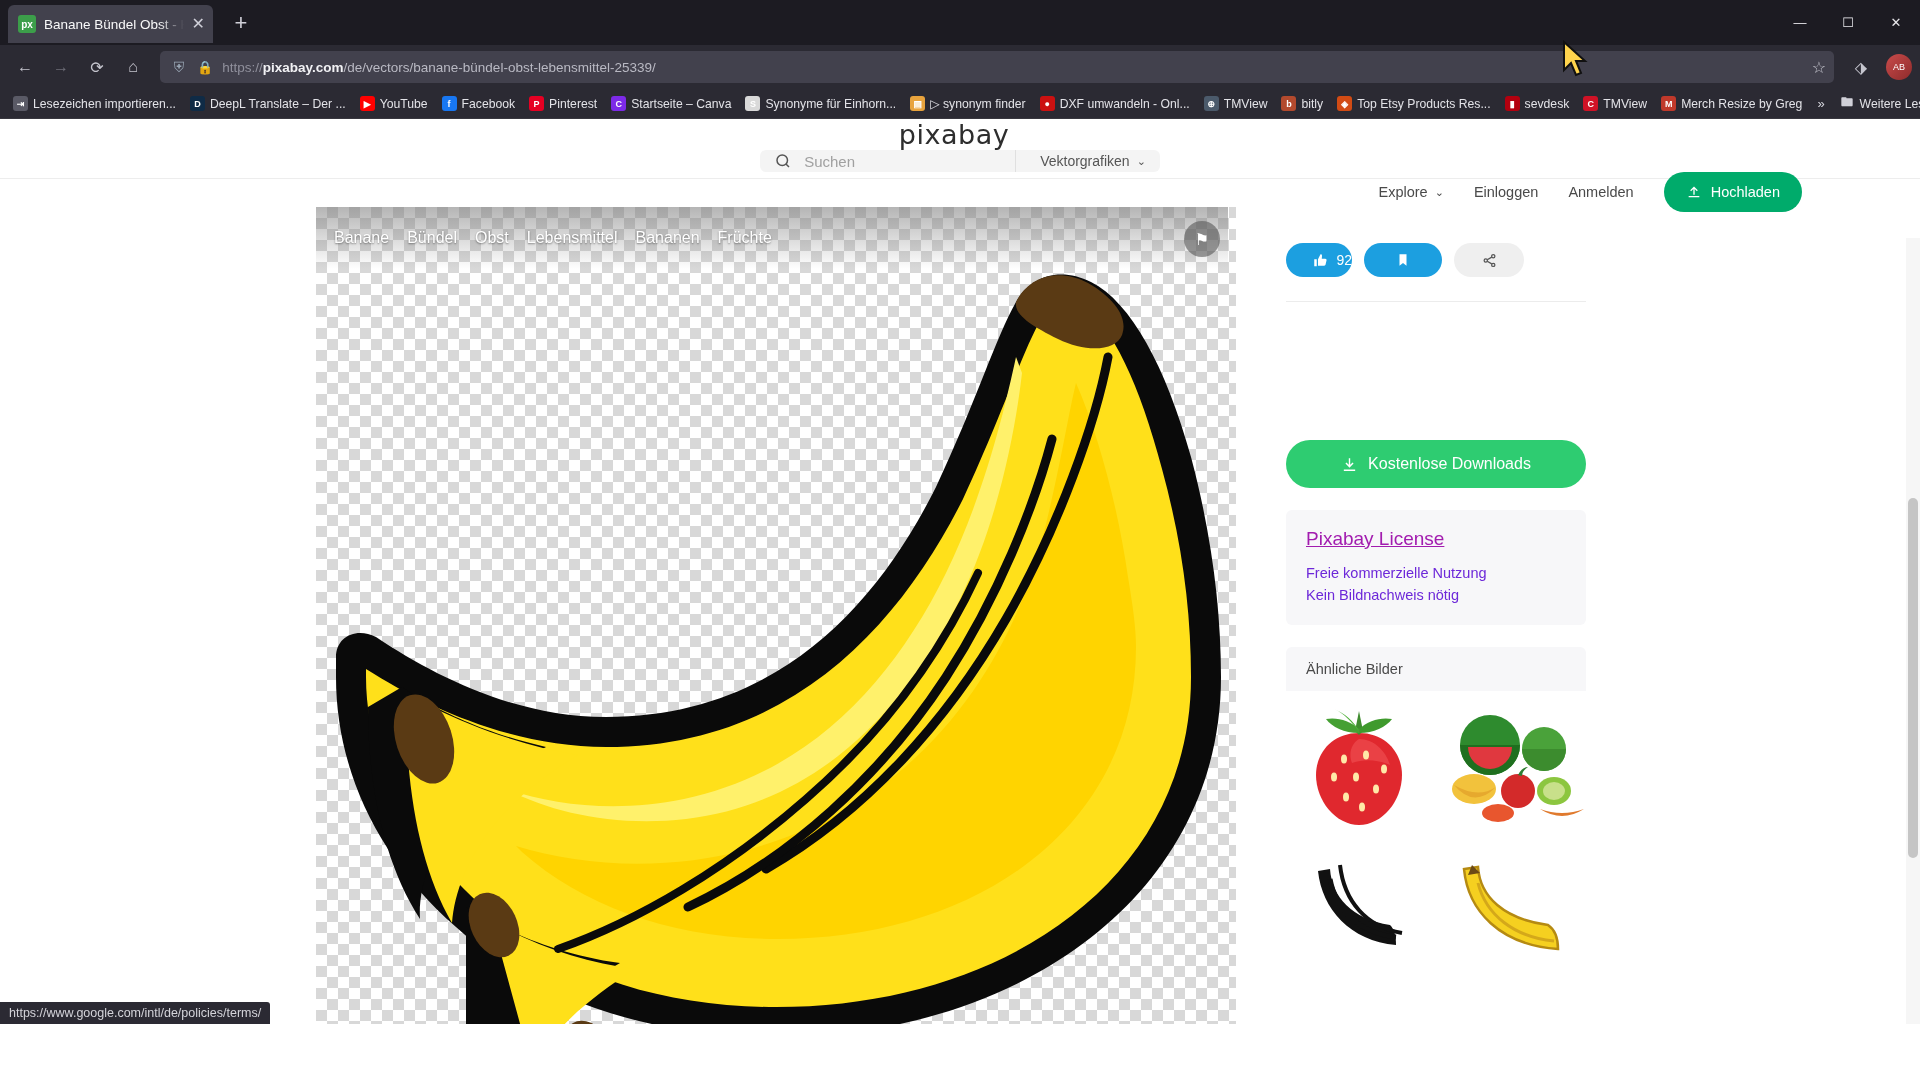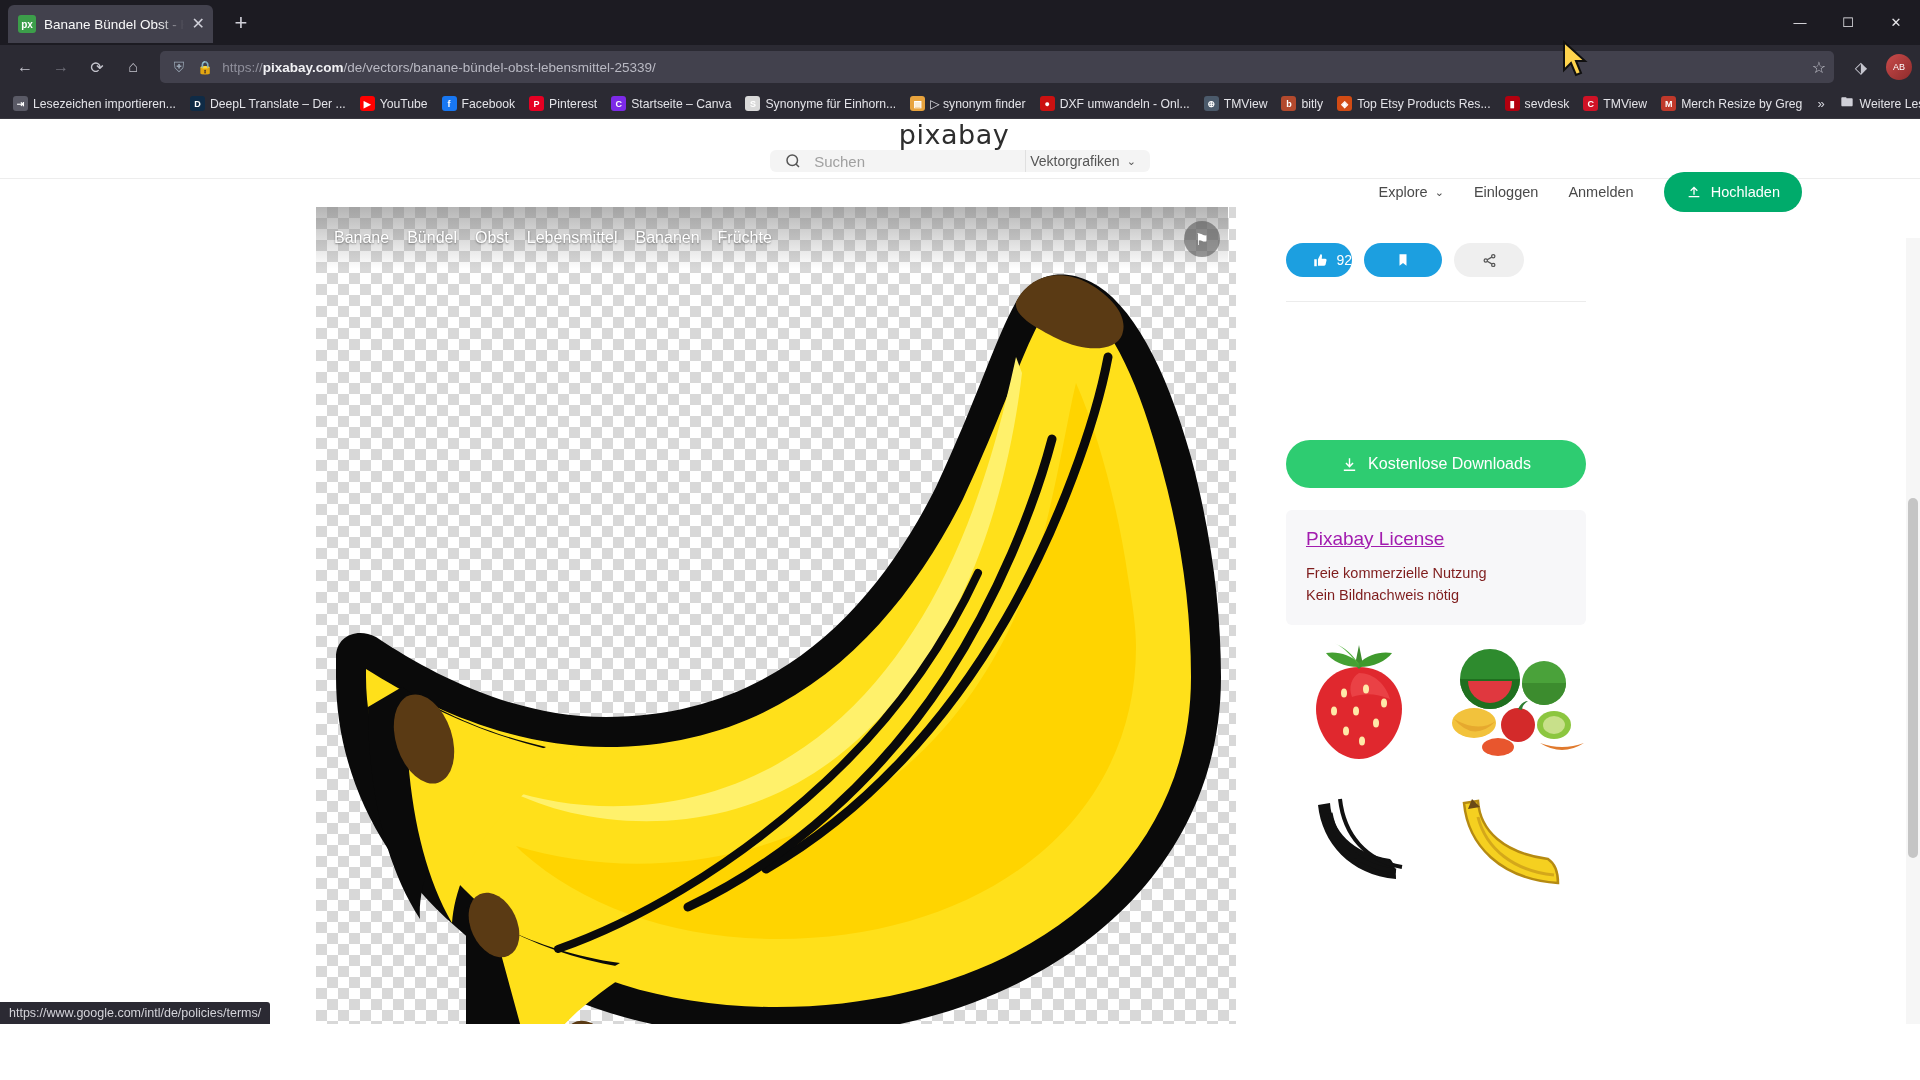--- a/index.html
+++ b/index.html
@@ -108,21 +108,21 @@
     flex: 1; max-width: 510px; height: 40px; background: #f4f4f4;
     border-radius: 6px; display: flex; align-items: center; padding: 0 14px; gap: 12px;
   }
   .search-input {
     flex: 1; border: none; background: transparent; outline: none;
     font-size: 15px; color: #333; font-family: "Liberation Sans", sans-serif;
   }
   .search-input::placeholder { color: #a0a0a0; }
   .search-type {
     display: flex; align-items: center; gap: 7px; font-size: 14px;
-    color: #555; padding-left: 4px; border-left: 1px solid #e0e0e0; height: 22px;
+    color: #555; padding-left: 24px; border-left: 1px solid #e0e0e0; height: 22px;
   }
   .hdr-right { margin-left: auto; display: flex; align-items: center; gap: 30px; }
   .hdr-link { font-size: 14.5px; color: #4a4a4a; display:flex; align-items:center; gap:7px; }
   .upload-btn {
     background: #00ab6b; color: #fff; border: none; border-radius: 22px;
     height: 40px; padding: 0 22px; font-size: 14.5px;
     display: flex; align-items: center; gap: 9px; margin-right: 88px;
     font-family: "Liberation Sans", sans-serif;
   }
 
@@ -182,21 +182,21 @@
   .divider { border-top: 1px solid #ececec; margin-top: 24px; }
 
   .dl-btn {
     margin-top: 138px; width: 300px; height: 48px; background: #2ecc71;
     border: none; border-radius: 24px; color: #fff; font-size: 16px;
     display:flex; align-items:center; justify-content:center; gap: 10px;
     font-family: "Liberation Sans", sans-serif;
   }
   .panel { margin-top: 22px; background: #f7f7f9; border-radius: 6px; padding: 18px 20px; }
   .panel-title { font-size: 19px; color: #a21caf; text-decoration: underline; margin-bottom: 12px; }
-  .panel-line { font-size: 14.5px; color: #7f1d1d; line-height: 1.55; }
+  .panel-line { font-size: 14.5px; color: #6d28d9; line-height: 1.55; }
   .panel-simple { margin-top: 22px; background: #f7f7f9; border-radius: 6px; padding: 20px; font-size: 14.5px; color:#4a4a4a;}
   .similar-head { margin-top: 22px; background:#f7f7f9; border-radius: 6px 6px 0 0; padding: 14px 20px; font-size: 14.5px; color:#4a4a4a; }
   .similar-grid { display: grid; grid-template-columns: 1fr 1fr; gap: 10px; margin-top: 10px; }
   .similar-cell { height: 130px; display:flex; align-items:center; justify-content:center; background: #fff; overflow:hidden; }
 
   
   .statusbar {
     position: absolute; left: 0; bottom: 0; background: #2b2a33; color: #d4d4da;
     font-size: 12.5px; padding: 4px 9px; border-top-right-radius: 3px; z-index: 50;
   }
@@ -417,20 +417,21 @@
           <span>Kostenlose Downloads</span>
         </button>
 
         <div class="panel">
           <div class="panel-title">Pixabay License</div>
           <div class="panel-line">Freie kommerzielle Nutzung</div>
           <div class="panel-line">Kein Bildnachweis nötig</div>
         </div>
 
 
+        <div class="similar-head">Ähnliche Bilder</div>
         <div class="similar-grid">
           <div class="similar-cell">
             <svg width="110" height="125" viewBox="0 0 110 125">
               <path d="M55 30 C82 30 98 50 98 72 C98 98 78 122 55 122 C32 122 12 98 12 72 C12 50 28 30 55 30 Z" fill="#e0282e"></path>
               <path d="M55 36 C70 36 82 48 86 62 C72 56 60 56 48 60 C44 50 48 40 55 36 Z" fill="#f2555a" opacity=".55"></path>
               <g fill="#ffe9a8">
                 <ellipse cx="40" cy="56" rx="3" ry="4.5"></ellipse>
                   <ellipse cx="62" cy="52" rx="3" ry="4.5"></ellipse>
                   <ellipse cx="80" cy="66" rx="3" ry="4.5"></ellipse>
                 <ellipse cx="30" cy="74" rx="3" ry="4.5"></ellipse>

